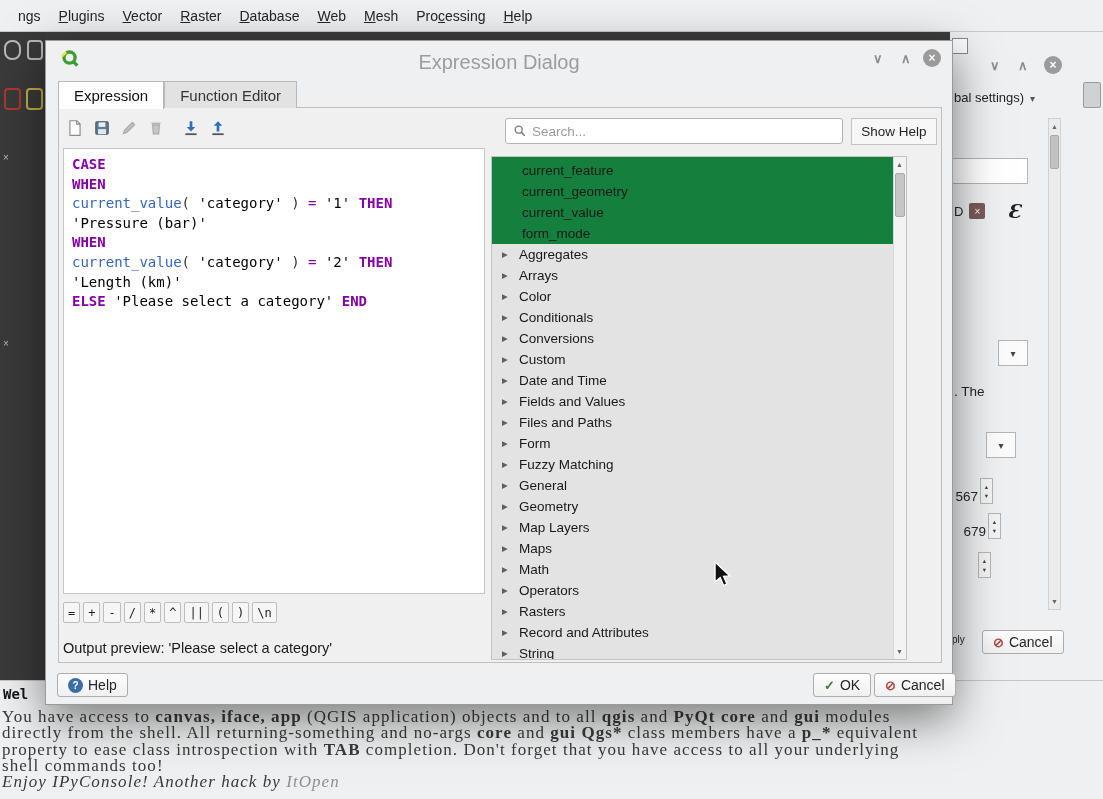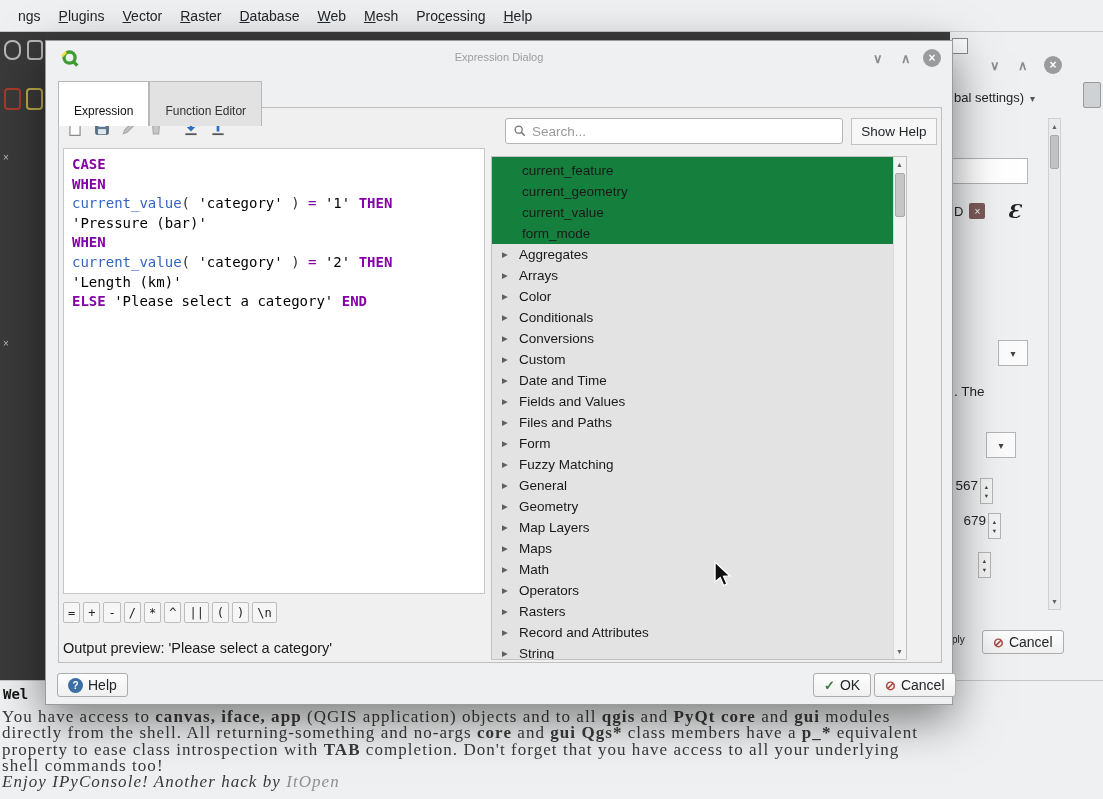--- a/index.html
+++ b/index.html
@@ -37,43 +37,43 @@
 #bg-right-icon{position:absolute;left:133px;top:50px;width:18px;height:26px;background:#cfd2d5;border:1px solid #9a9a9a;border-radius:2px}
 #bg-scrollbar{position:absolute;left:98px;top:86px;width:13px;height:492px;background:#ececec;border:1px solid #d0d0d0}
 .sb-arrow{position:absolute;left:0;width:11px;height:13px;color:#666;font-size:7px;display:flex;align-items:center;justify-content:center}
 #bg-sb-thumb{position:absolute;left:1px;top:16px;width:9px;height:34px;background:#c2c2c2;border:1px solid #a8a8a8;border-radius:2px}
 #bg-field{position:absolute;left:0;top:126px;width:78px;height:26px;background:#fff;border:1px solid #b5b5b5}
 #bg-drow{position:absolute;left:4px;top:168px;display:flex;align-items:center;gap:6px}
 #bg-del-badge{width:16px;height:16px;background:#7d5a5a;border-radius:2px;color:#fff;font-size:10px;display:flex;align-items:center;justify-content:center}
 #bg-epsilon{font-family:"DejaVu Serif",serif;font-style:italic;font-weight:bold;font-size:19px;color:#222;margin-left:16px}
 .bg-combo{position:absolute;width:30px;height:26px;background:#fbfbfb;border:1px solid #b5b5b5;display:flex;align-items:center;justify-content:center;color:#444;font-size:10px}
 #bg-label{position:absolute;left:4px;top:352px;font-size:13.5px}
-.bg-spin{position:absolute;display:flex;align-items:flex-start;height:26px}
+.bg-spin{position:absolute;display:flex;align-items:flex-end;height:26px}
 .spin-num{width:30px;text-align:right;font-size:13.5px;padding-right:2px}
 .spin-btns{width:13px;height:26px;border:1px solid #b5b5b5;background:#f3f3f3;display:flex;flex-direction:column;align-items:center;justify-content:center;font-size:6.5px;color:#444;line-height:1.4}
 #bg-apply{position:absolute;left:2px;top:602px;font-size:10px}
 #bg-cancel{position:absolute;left:32px;top:598px}
 
 
 .btn{display:inline-flex;align-items:center;gap:5px;background:linear-gradient(#fdfdfd,#f0f0f0);border:1px solid #adadad;border-radius:3px;padding:3px 10px;font-size:14px;color:#232629;cursor:pointer;font-family:inherit}
 .btn .ic-check{color:#3f7d3f;font-weight:bold;font-size:13px}
 .btn .ic-cancel{color:#aa4a42;font-weight:bold;font-size:13px}
 .btn .ic-help{width:15px;height:15px;border-radius:50%;background:#3b6ea5;color:#fff;font-size:10px;font-weight:bold;display:flex;align-items:center;justify-content:center}
 
 
 #dialog{position:absolute;left:45px;top:40px;width:908px;height:665px;background:#eff0f1;border:1px solid #9a9a9a;box-shadow:0 14px 44px rgba(0,0,0,.5);z-index:10}
 #titlebar{position:absolute;left:0;top:0;width:100%;height:36px}
 #qgis-icon{position:absolute;left:13px;top:7px;width:20px;height:20px}
-#dialog-title{position:absolute;left:0;right:0;top:10px;text-align:center;font-size:11px;color:#9d9d9d}
+#dialog-title{position:absolute;left:0;right:0;top:10px;text-align:center;font-size:20px;color:#9d9d9d}
 #tb-chevdown{left:827px;top:10px}
 #tb-chevup{left:855px;top:10px}
 #tb-close{position:absolute;left:877px;top:8px}
 
 #tabbar{position:absolute;left:12px;top:40px;height:27px;display:flex;z-index:2}
-.tab{padding:22px 15px;font-size:12px;border:1px solid #b8b8b8;border-bottom:none;color:#333;background:#e2e2e2;cursor:pointer}
+.tab{padding:5px 15px;font-size:15px;border:1px solid #b8b8b8;border-bottom:none;color:#333;background:#e2e2e2;cursor:pointer}
 .tab.active{background:#fff;color:#111;position:relative;top:0;height:28px}
 
 #pane{position:absolute;left:12px;top:66px;width:884px;height:556px;background:#f0f0f0;border:1px solid #bfbfbf}
 
 
 #exp-toolbar{position:absolute;left:4px;top:8px;display:flex;align-items:center;gap:3px}
 .tool-btn{width:24px;height:24px;display:flex;align-items:center;justify-content:center;border-radius:3px;cursor:pointer}
 .tool-btn.gap{margin-left:8px}
 
 

